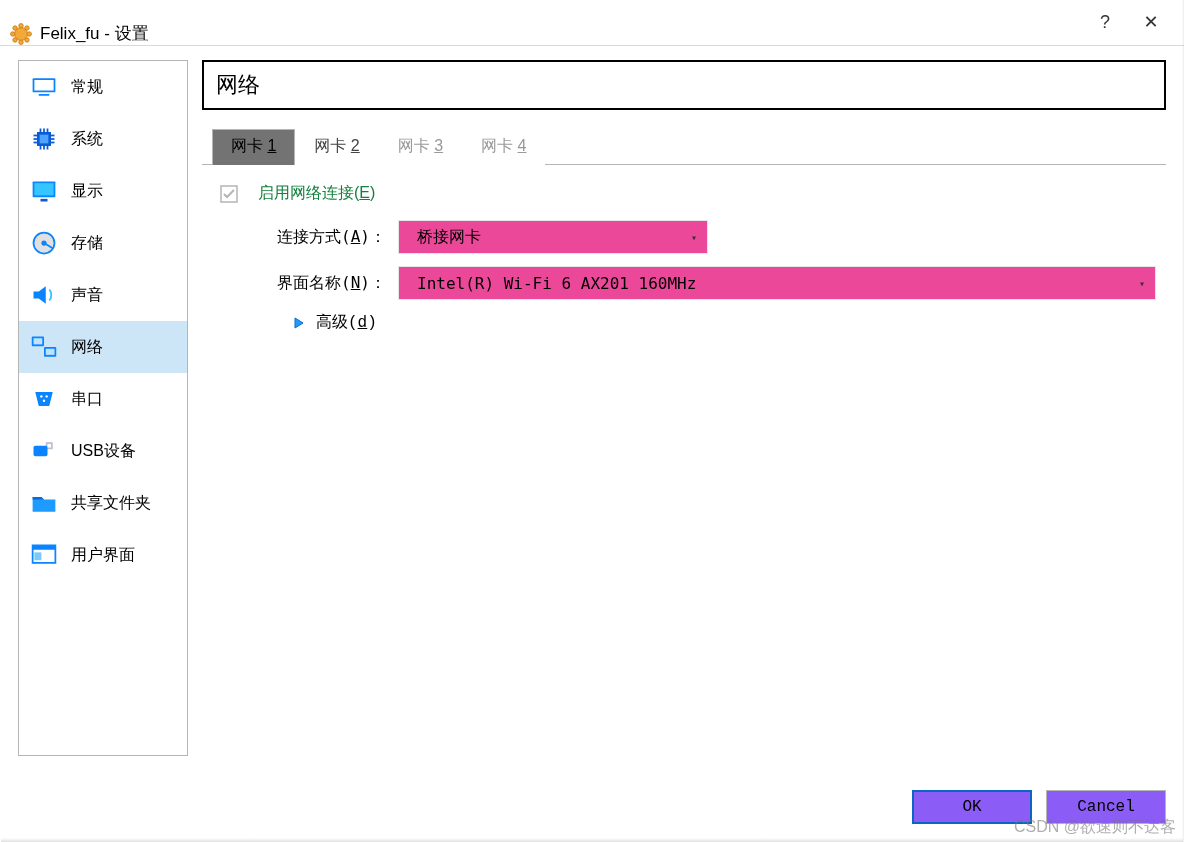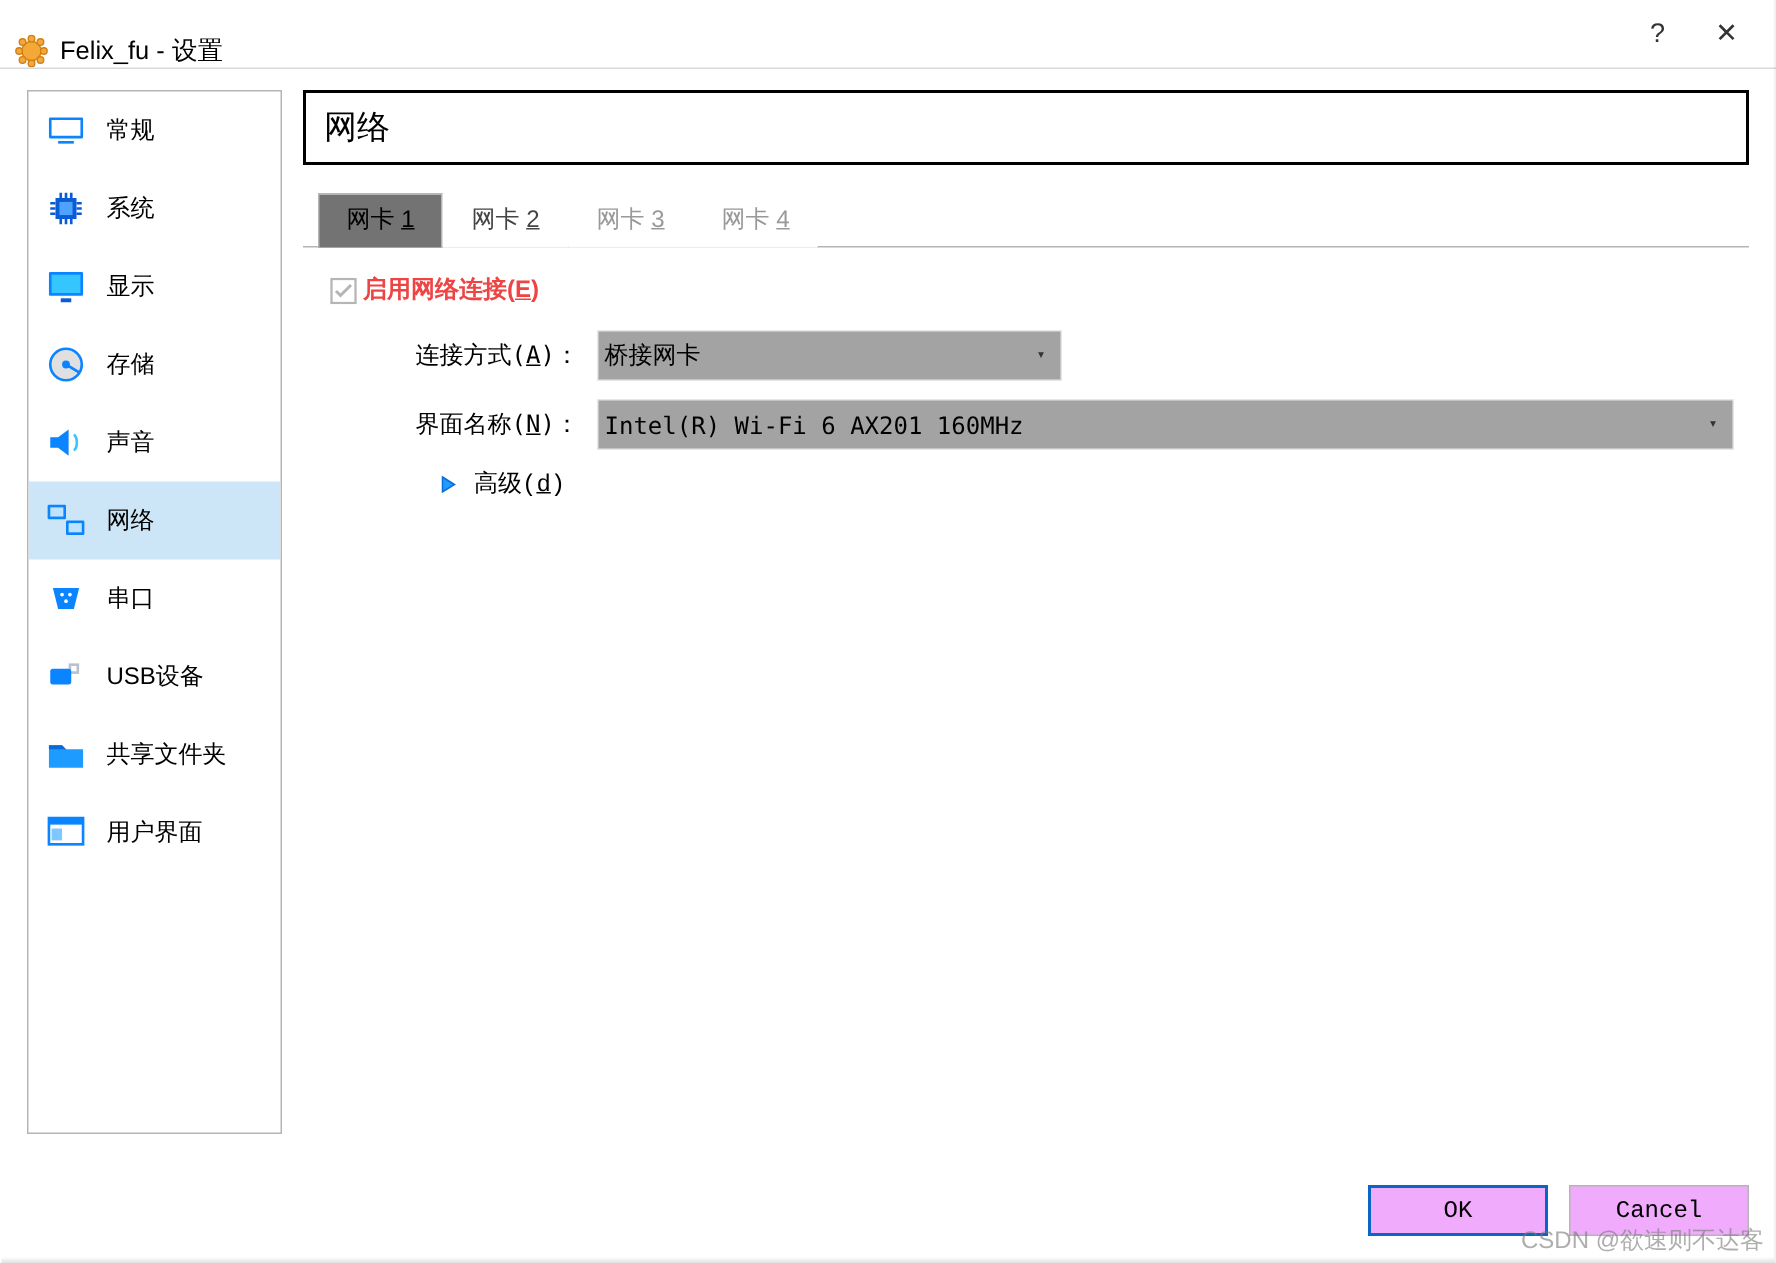--- a/index.html
+++ b/index.html
@@ -91,43 +91,42 @@
   }
   .tab .accel { text-decoration: underline; }
   .tab.active {
     border-color: #b5b5b5;
     background: #737373;
     color: #000;
   }
   .tab.disabled { color: #999; }
   .tab-body { padding: 18px 10px 10px 18px; }
   .check-row {
-    display: flex; align-items: center; gap: 4px;
-    color: #ef4444;
+    display: flex; align-items: center; gap: 20px;
+    color: #15803d;
     font-size: 16px;
     margin-bottom: 16px;
-    font-weight: bold;
   }
   .form-row {
     display: flex; align-items: center;
     margin: 0 0 12px 36px;
     gap: 12px;
   }
   .form-label {
     width: 130px; text-align: right;
     font-family: "SimSun","NSimSun",monospace,"Microsoft YaHei";
     font-size: 16px;
   }
   .form-label .accel { text-decoration: underline; }
   .combo {
-    background: #a3a3a3;
+    background: #ec4899;
     border: 1px solid #e6e6e6;
     height: 34px;
     display: flex; align-items: center;
-    padding: 0 28px 0 4px;
+    padding: 0 28px 0 18px;
     position: relative;
     font-family: "SimSun","NSimSun",monospace,"Microsoft YaHei";
     font-size: 16px;
   }
   .combo .caret {
     position: absolute; right: 10px; top: 50%;
     transform: translateY(-50%);
     font-size: 10px; color: #333;
   }
   .combo.narrow { width: 310px; }
@@ -140,21 +139,21 @@
   }
   .advanced-row .accel { text-decoration: underline; }
   .footer {
     position: absolute;
     right: 18px; bottom: 18px;
     display: flex; gap: 14px;
   }
   .btn {
     width: 120px; height: 34px;
     border: 1px solid #b5b5b5;
-    background: #f0abfc;
+    background: #8b5cf6;
     display: inline-flex; align-items: center; justify-content: center;
     font-family: "Consolas","Courier New",monospace;
     font-size: 16px;
   }
   .btn.primary { border: 2px solid #0a66c2; }
   .watermark {
     position: absolute; right: 8px; bottom: 4px;
     font-size: 16px; color: rgba(120,120,120,0.6);
   }
   .shadow-bottom {

